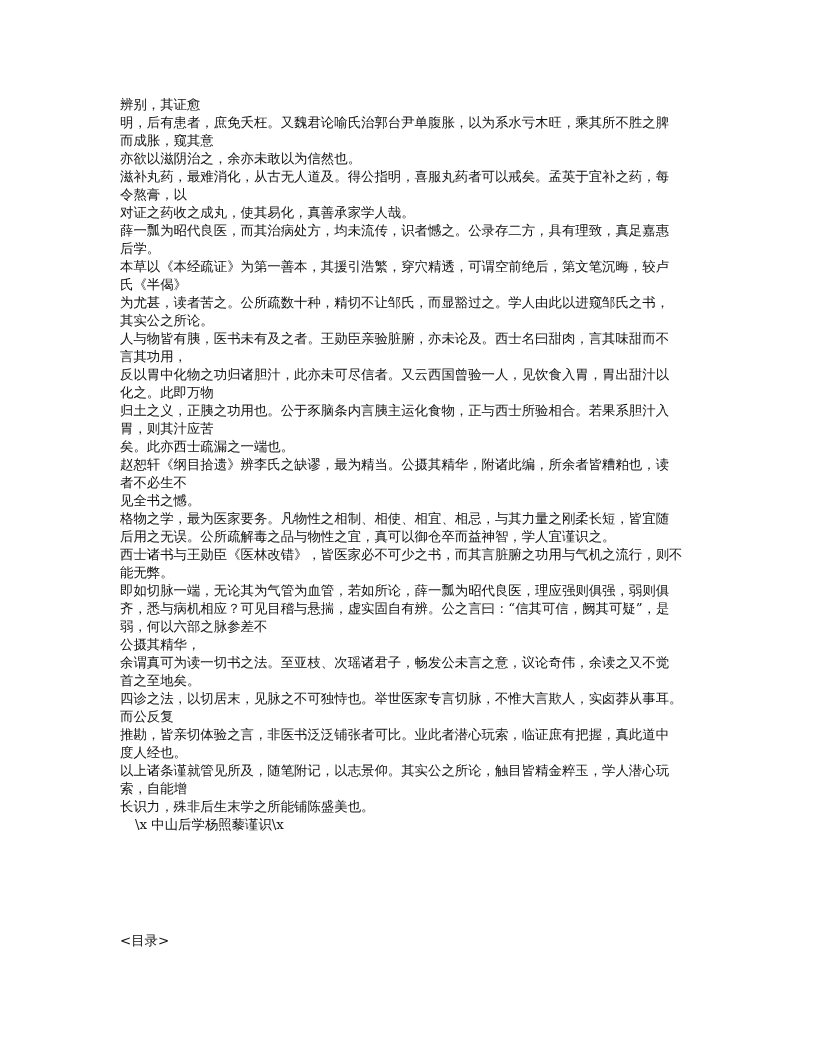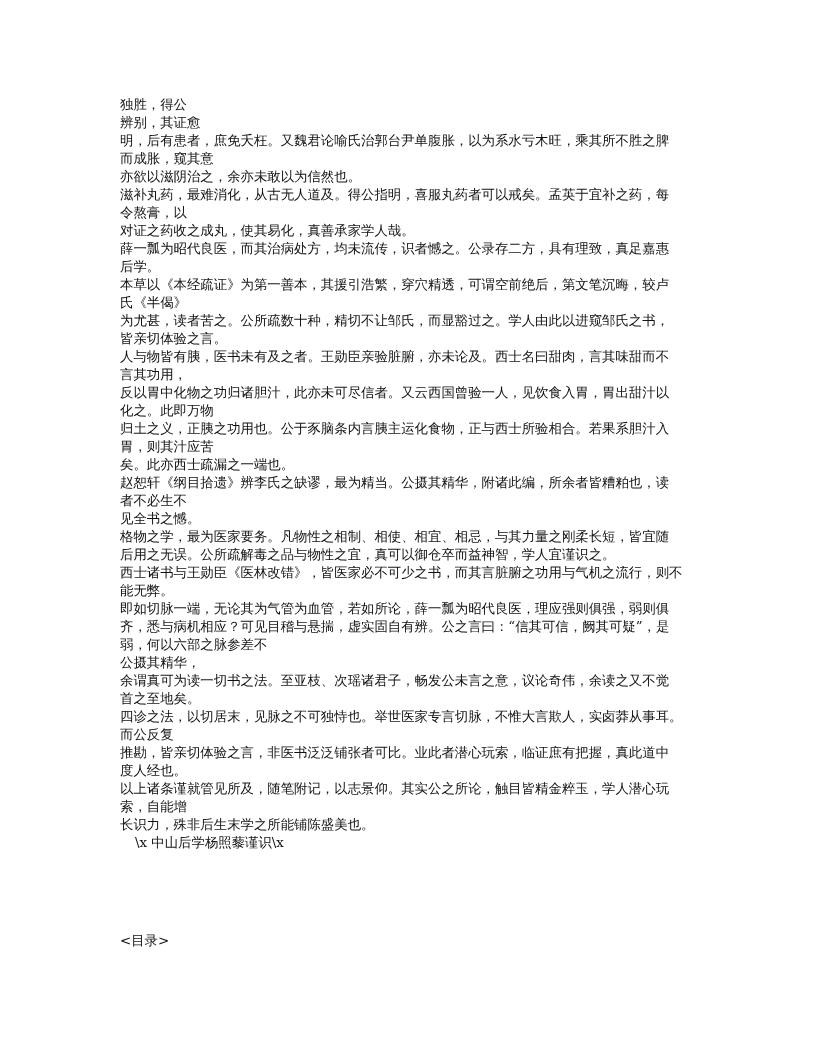--- a/index.html
+++ b/index.html
@@ -42,34 +42,33 @@
       line-height: 18px;
       color: #111111;
       text-decoration: none;
       cursor: pointer;
     }
   </style>
 </head>
 <body>
 
 <div class="page">
-  <span class="line">独胜，得公</span>
   <span class="line">辨别，其证愈</span>
   <span class="line">明，后有患者，庶免夭枉。又魏君论喻氏治郭台尹单腹胀，以为系水亏木旺，乘其所不胜之脾</span>
   <span class="line">而成胀，窥其意</span>
   <span class="line">亦欲以滋阴治之，余亦未敢以为信然也。</span>
   <span class="line">滋补丸药，最难消化，从古无人道及。得公指明，喜服丸药者可以戒矣。孟英于宜补之药，每</span>
   <span class="line">令熬膏，以</span>
   <span class="line">对证之药收之成丸，使其易化，真善承家学人哉。</span>
   <span class="line">薛一瓢为昭代良医，而其治病处方，均未流传，识者憾之。公录存二方，具有理致，真足嘉惠</span>
   <span class="line">后学。</span>
   <span class="line">本草以《本经疏证》为第一善本，其援引浩繁，穿穴精透，可谓空前绝后，第文笔沉晦，较卢</span>
   <span class="line">氏《半偈》</span>
   <span class="line">为尤甚，读者苦之。公所疏数十种，精切不让邹氏，而显豁过之。学人由此以进窥邹氏之书，</span>
-  <span class="line">皆亲切体验之言。</span>
+  <span class="line">其实公之所论。</span>
   <span class="line">人与物皆有胰，医书未有及之者。王勋臣亲验脏腑，亦未论及。西士名曰甜肉，言其味甜而不</span>
   <span class="line">言其功用，</span>
   <span class="line">反以胃中化物之功归诸胆汁，此亦未可尽信者。又云西国曾验一人，见饮食入胃，胃出甜汁以</span>
   <span class="line">化之。此即万物</span>
   <span class="line">归土之义，正胰之功用也。公于豕脑条内言胰主运化食物，正与西士所验相合。若果系胆汁入</span>
   <span class="line">胃，则其汁应苦</span>
   <span class="line">矣。此亦西士疏漏之一端也。</span>
   <span class="line">赵恕轩《纲目拾遗》辨李氏之缺谬，最为精当。公摄其精华，附诸此编，所余者皆糟粕也，读</span>
   <span class="line">者不必生不</span>
   <span class="line">见全书之憾。</span>

